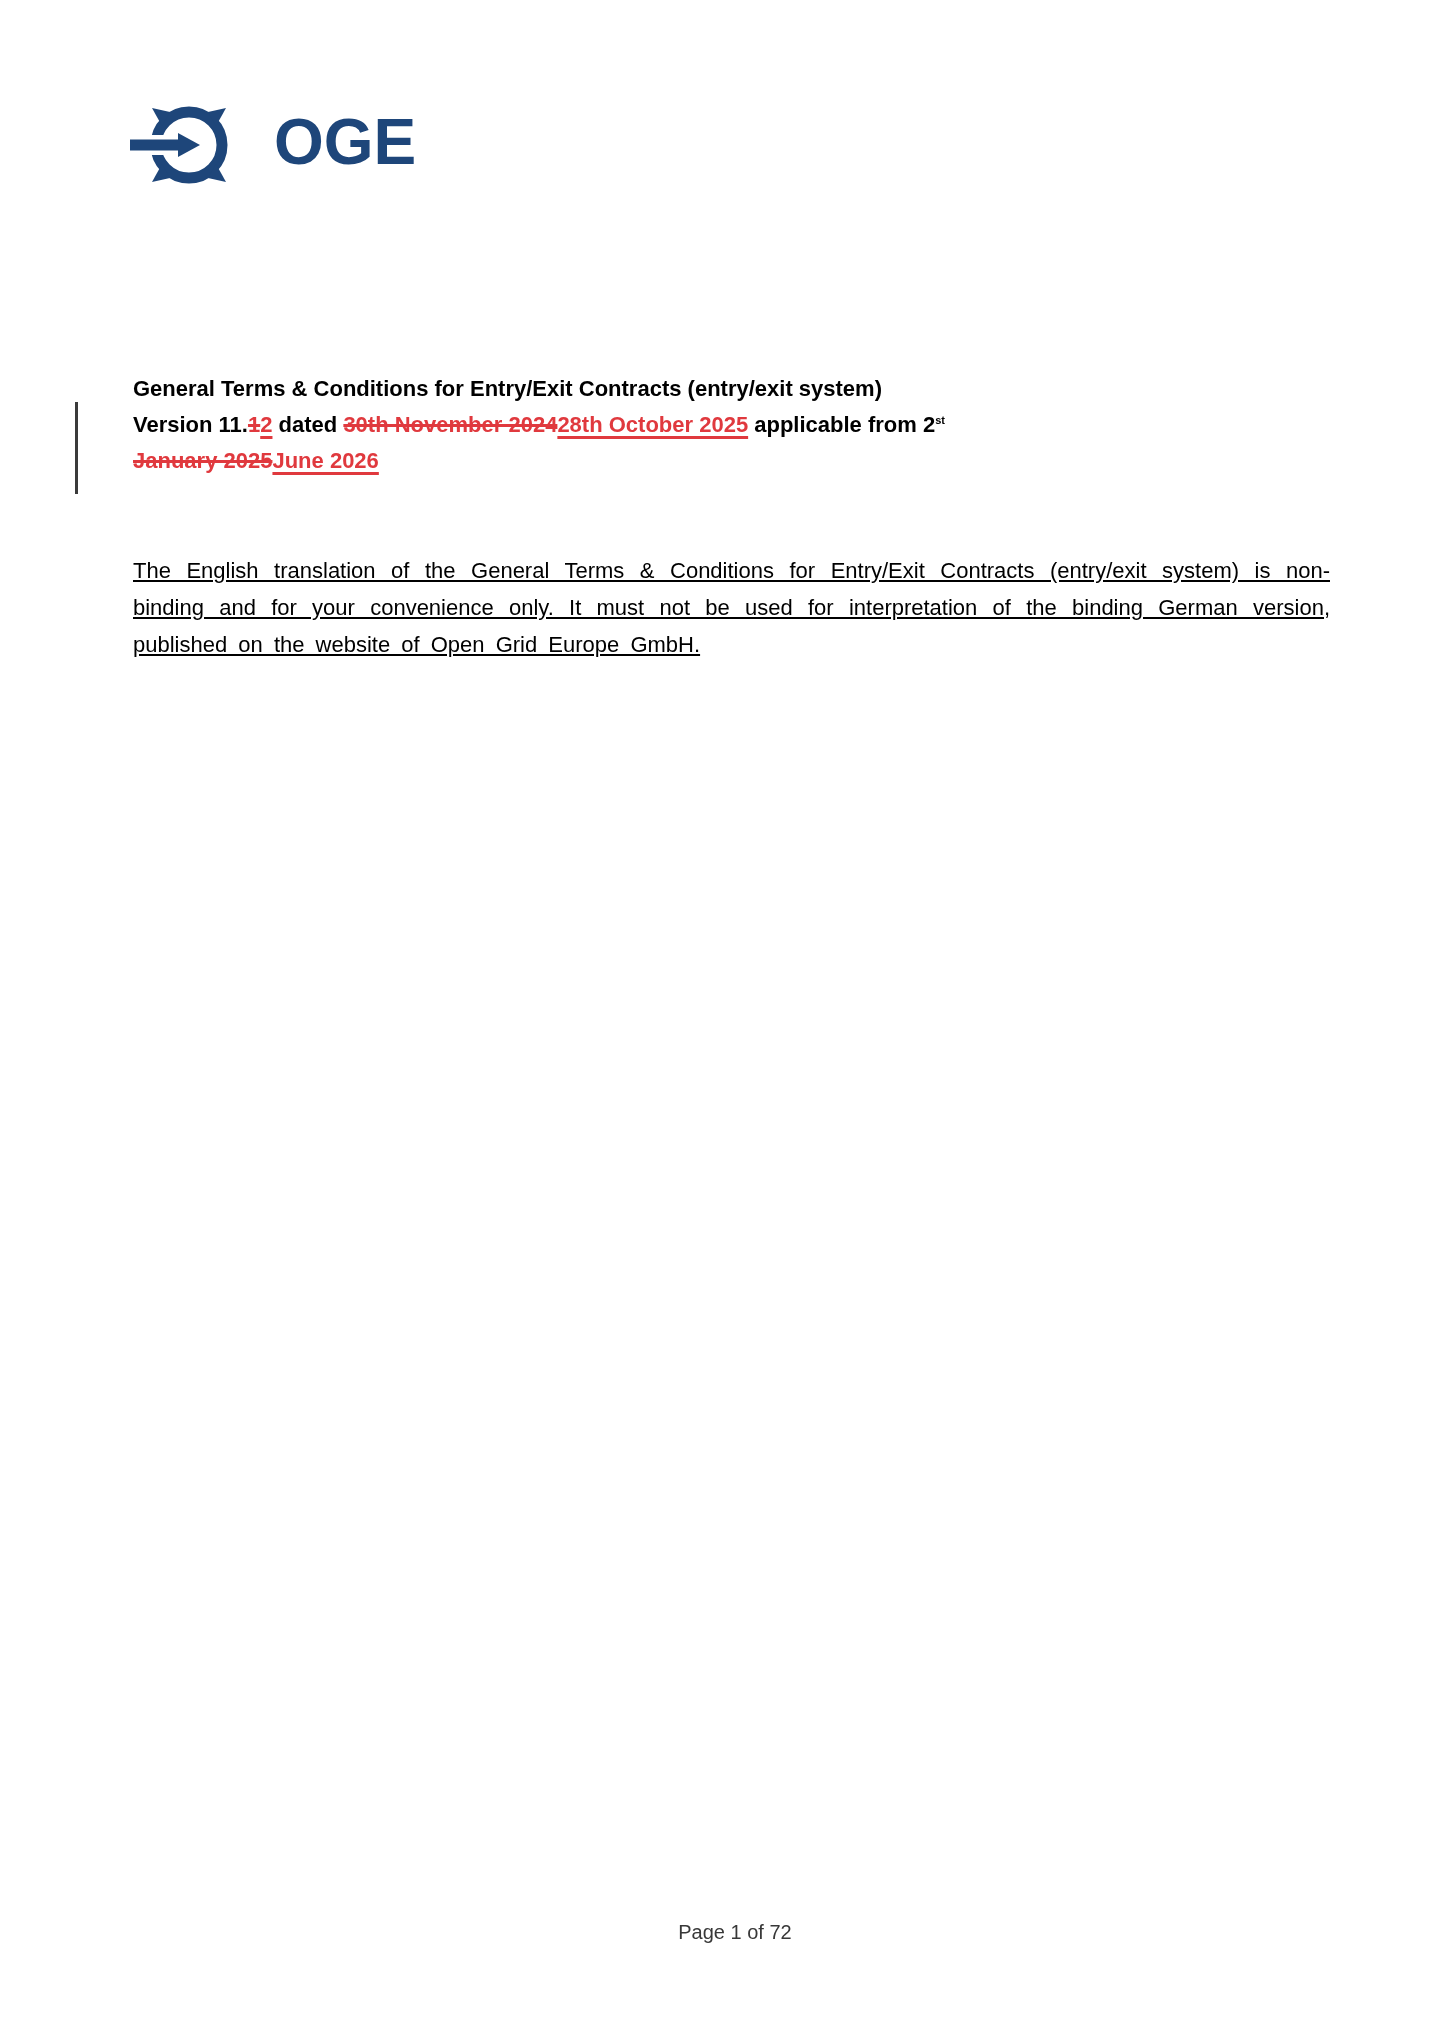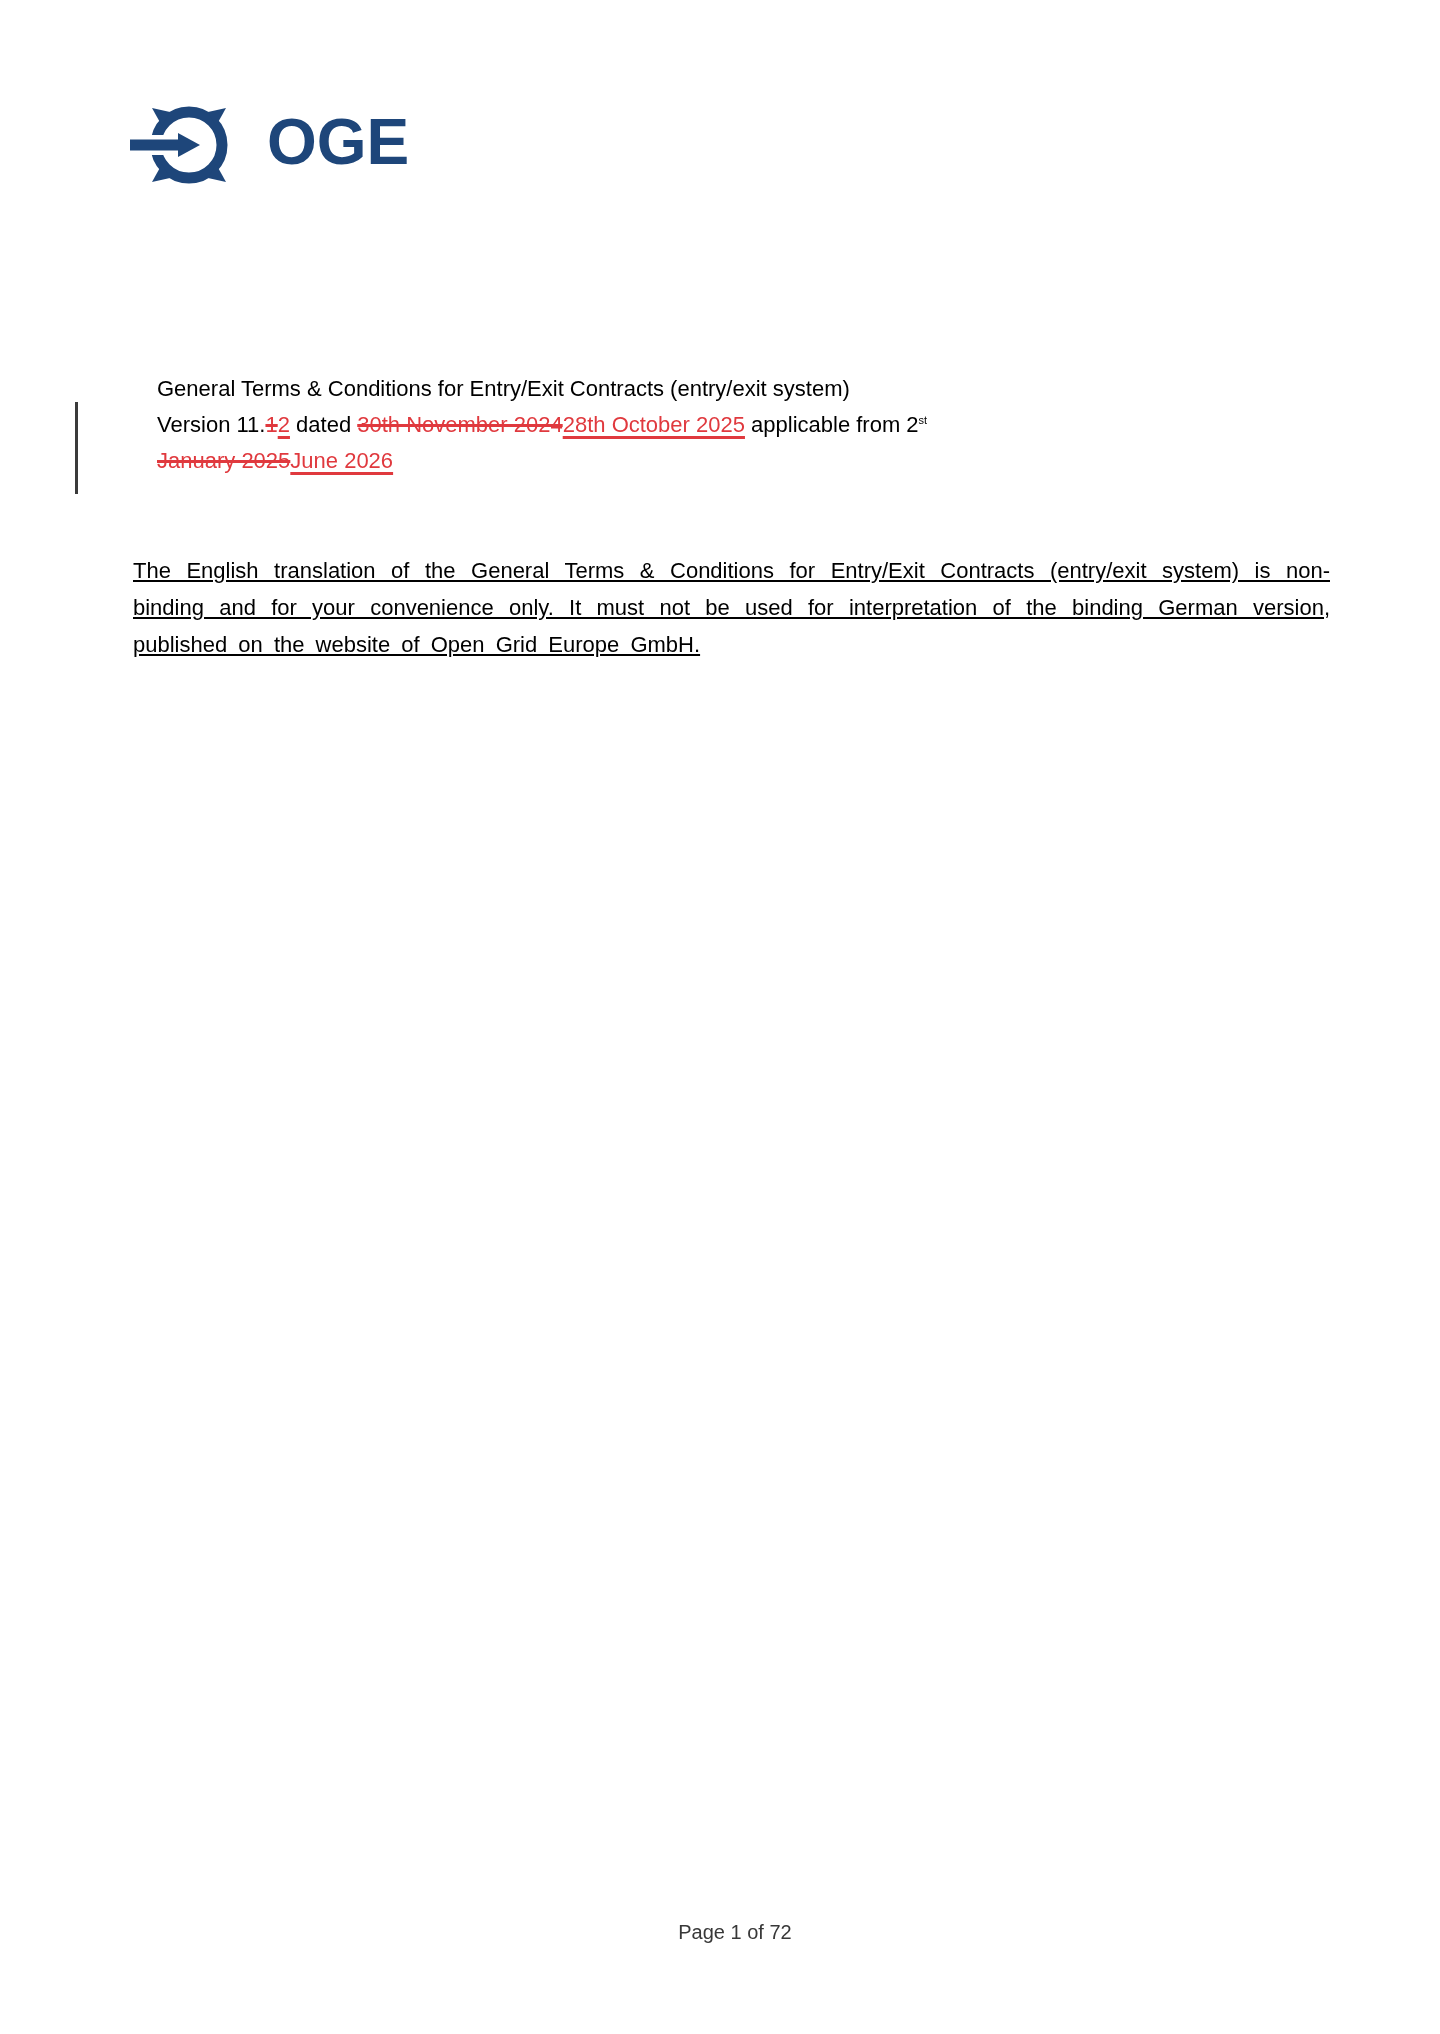--- a/index.html
+++ b/index.html
@@ -11,34 +11,34 @@
   }
   *{margin:0;padding:0;box-sizing:border-box;}
   html,body{background:#ffffff;}
   body{
     width:1440px;height:2034px;position:relative;overflow:hidden;
     font-family:"Liberation Sans", sans-serif;color:var(--ink);
   }
   .page{position:absolute;inset:0;background:#ffffff;}
 
   
-  .logo{position:absolute;left:128px;top:100px;height:88px;display:flex;align-items:center;gap:17px;}
+  .logo{position:absolute;left:128px;top:100px;height:88px;display:flex;align-items:center;gap:24px;}
   .logo svg{display:block;}
   .logo .wordmark{
     font-size:64px;font-weight:bold;color:var(--navy);
     letter-spacing:0px;line-height:1;transform:translateY(-2px);
   }
 
   
   .change-bar{position:absolute;left:75px;top:402px;width:3px;height:92px;background:var(--bar);}
 
   
   .title{
     position:absolute;left:133px;top:371px;width:960px;
-    font-size:22px;line-height:36px;font-weight:normal;color:var(--ink);margin-left:24px;
+    font-size:22px;line-height:36px;font-weight:bold;color:var(--ink);
   }
   .title sup{font-size:11px;line-height:0;vertical-align:super;}
 
   .del{color:var(--red);text-decoration:line-through;text-decoration-thickness:2.5px;}
   .ins{color:var(--red);text-decoration:underline;text-decoration-thickness:2.5px;text-underline-offset:4px;}
 
   
   .body-text{
     position:absolute;left:133px;top:552px;width:1197px;
     font-size:22px;line-height:37px;color:var(--ink);

